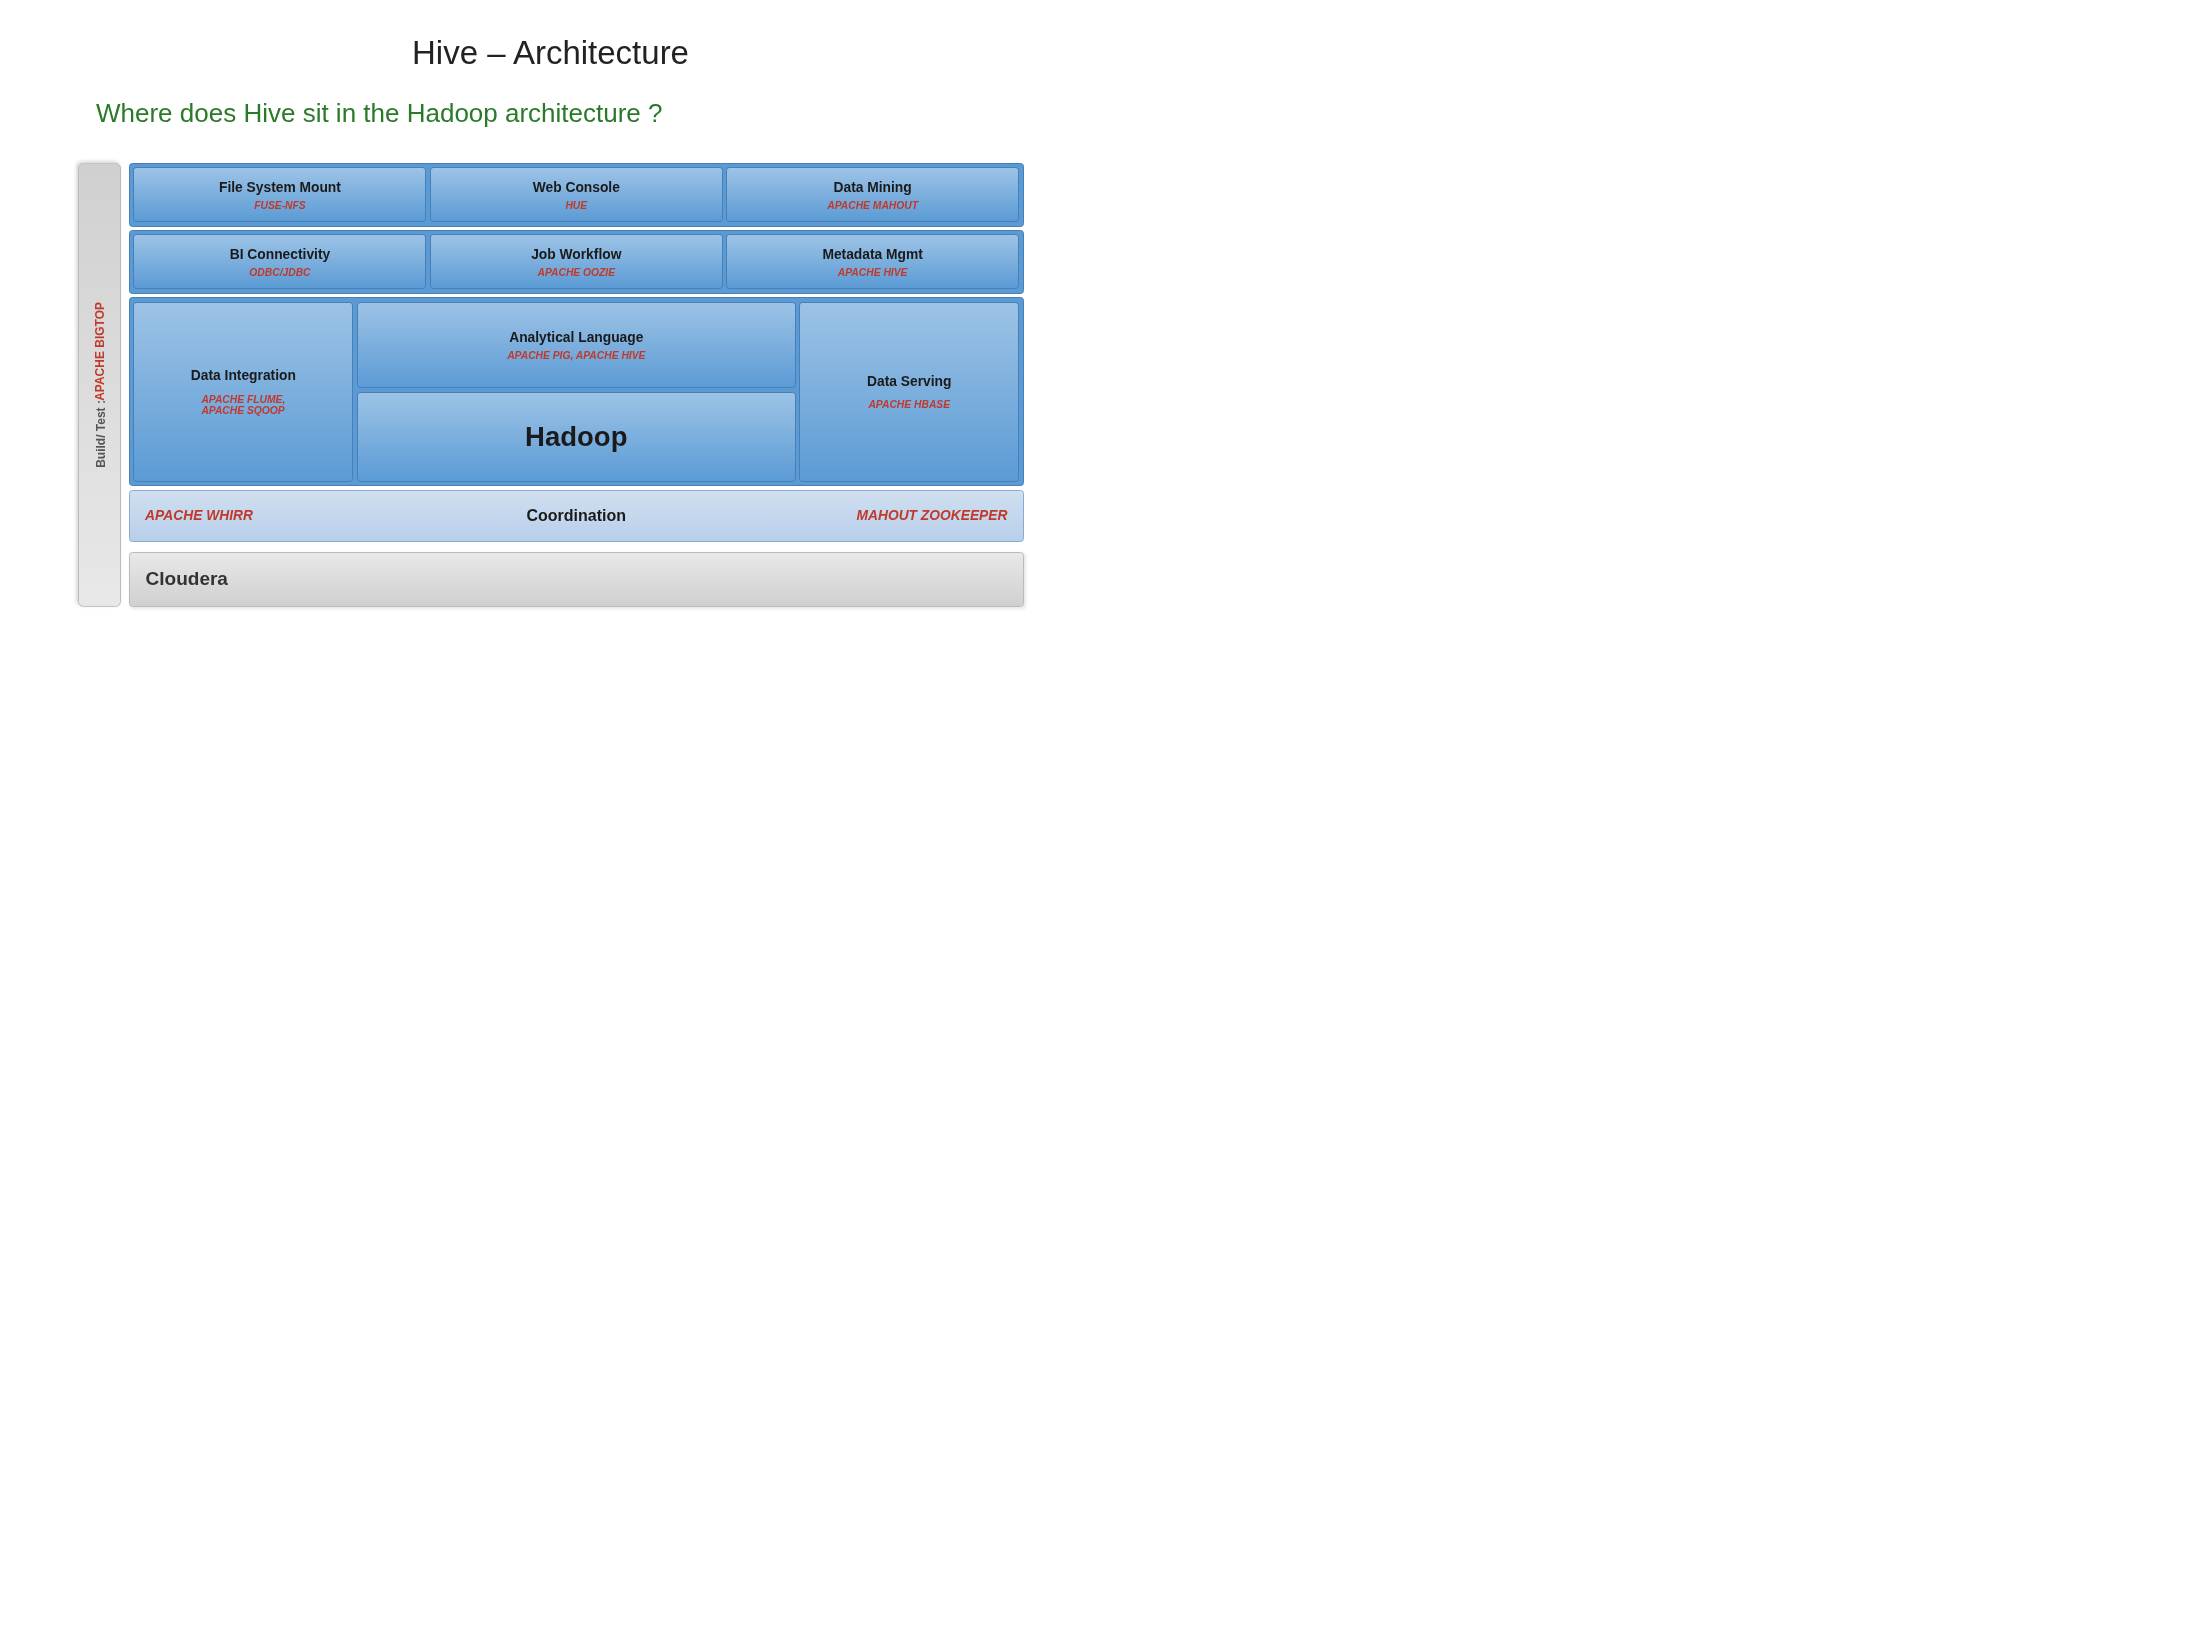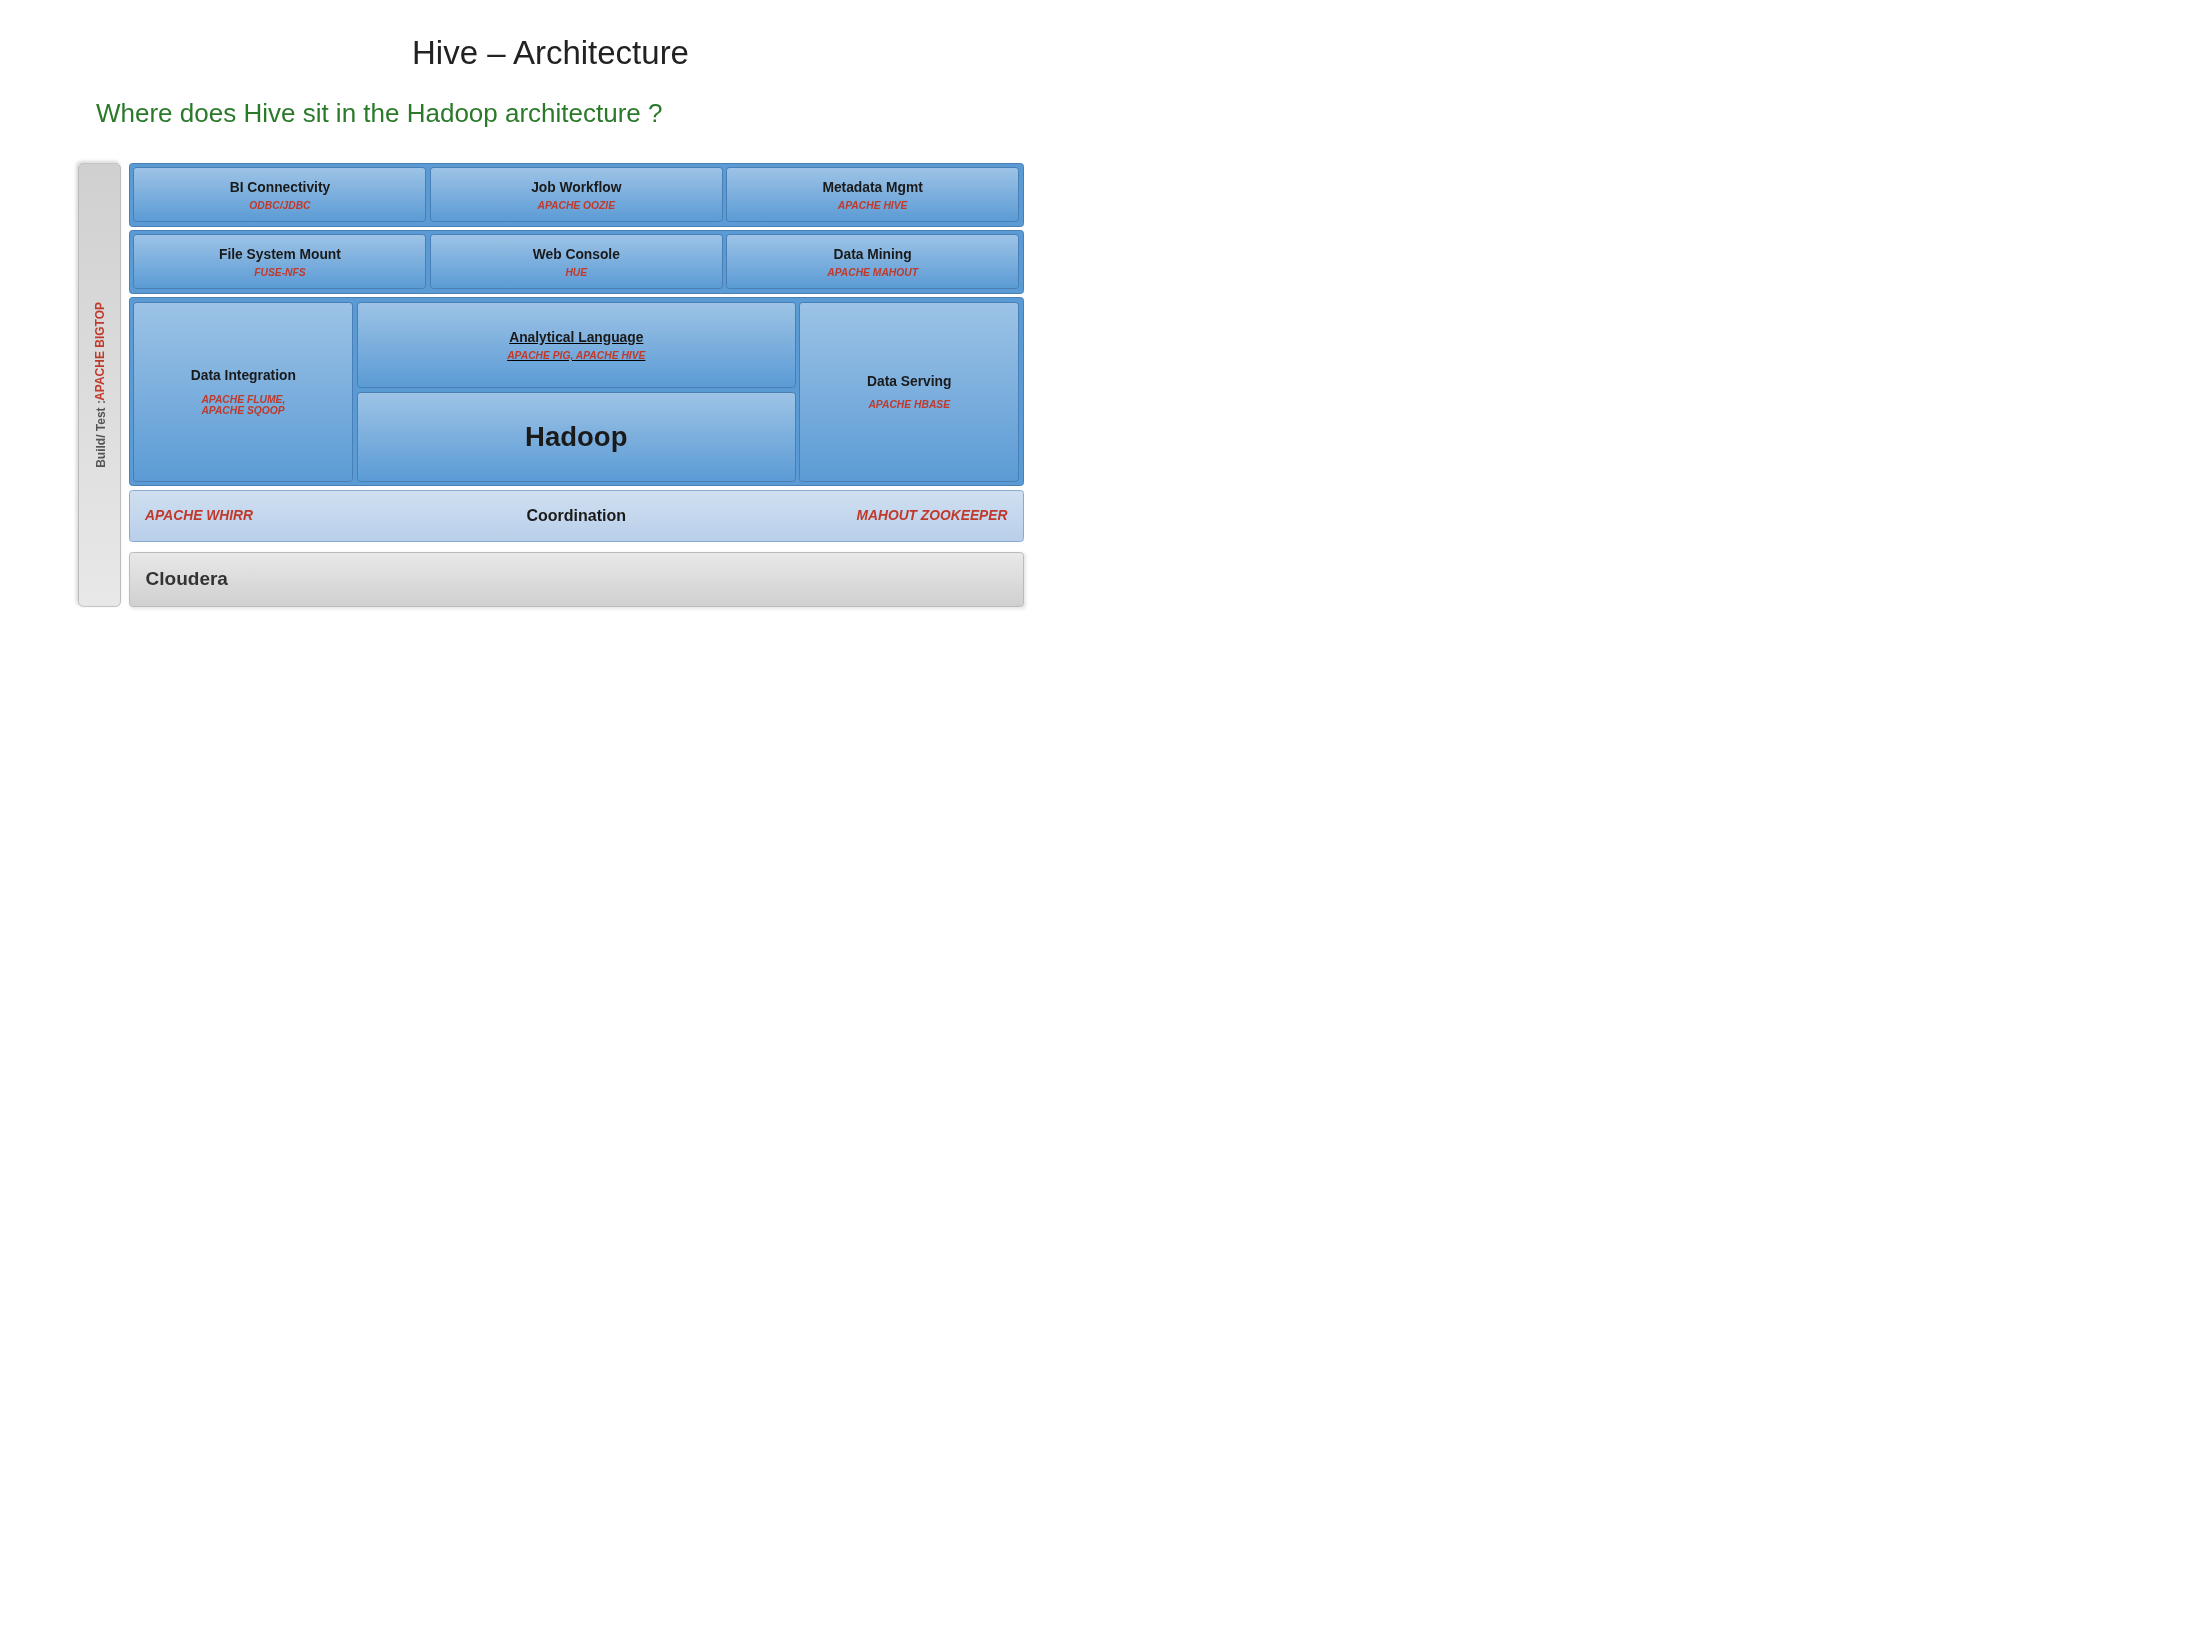--- a/index.html
+++ b/index.html
@@ -231,57 +231,57 @@
 
   <div class="sidebar-label">
     <span class="label-main">Build/ Test : </span>
     <span class="label-red">APACHE BIGTOP</span>
   </div>
 
   <div class="diagram-main">
 
     <div class="row-top">
       <div class="cell">
+        <span class="cell-title">File System Mount</span>
+        <span class="cell-subtitle">FUSE-NFS</span>
+      </div>
+      <div class="cell">
+        <span class="cell-title">Web Console</span>
+        <span class="cell-subtitle">HUE</span>
+      </div>
+      <div class="cell">
+        <span class="cell-title">Data Mining</span>
+        <span class="cell-subtitle">APACHE MAHOUT</span>
+      </div>
+    </div>
+
+    <div class="row-top">
+      <div class="cell">
         <span class="cell-title">BI Connectivity</span>
         <span class="cell-subtitle">ODBC/JDBC</span>
       </div>
       <div class="cell">
         <span class="cell-title">Job Workflow</span>
         <span class="cell-subtitle">APACHE OOZIE</span>
       </div>
       <div class="cell">
         <span class="cell-title">Metadata Mgmt</span>
         <span class="cell-subtitle">APACHE HIVE</span>
-      </div>
-    </div>
-
-    <div class="row-top">
-      <div class="cell">
-        <span class="cell-title">File System Mount</span>
-        <span class="cell-subtitle">FUSE-NFS</span>
-      </div>
-      <div class="cell">
-        <span class="cell-title">Web Console</span>
-        <span class="cell-subtitle">HUE</span>
-      </div>
-      <div class="cell">
-        <span class="cell-title">Data Mining</span>
-        <span class="cell-subtitle">APACHE MAHOUT</span>
       </div>
     </div>
 
     <div class="row-middle-outer">
 
       <div class="cell-tall">
         <span class="cell-title">Data Integration</span>
         <span class="cell-subtitle" style="margin-top:8.6px; white-space:pre-line;">APACHE FLUME,<br>APACHE SQOOP</span>
       </div>
 
       <div class="cell-middle-center">
-        <div class="cell" style="flex:1;text-decoration:underline;">
+        <div class="cell" style="flex:1;">
           <span class="cell-title">Analytical Language</span>
           <span class="cell-subtitle">APACHE PIG, APACHE HIVE</span>
         </div>
         <div class="cell-hadoop" style="flex:1;">
           <span class="hadoop-title">Hadoop</span>
         </div>
       </div>
 
       <div class="cell-tall">
         <span class="cell-title">Data Serving</span>

